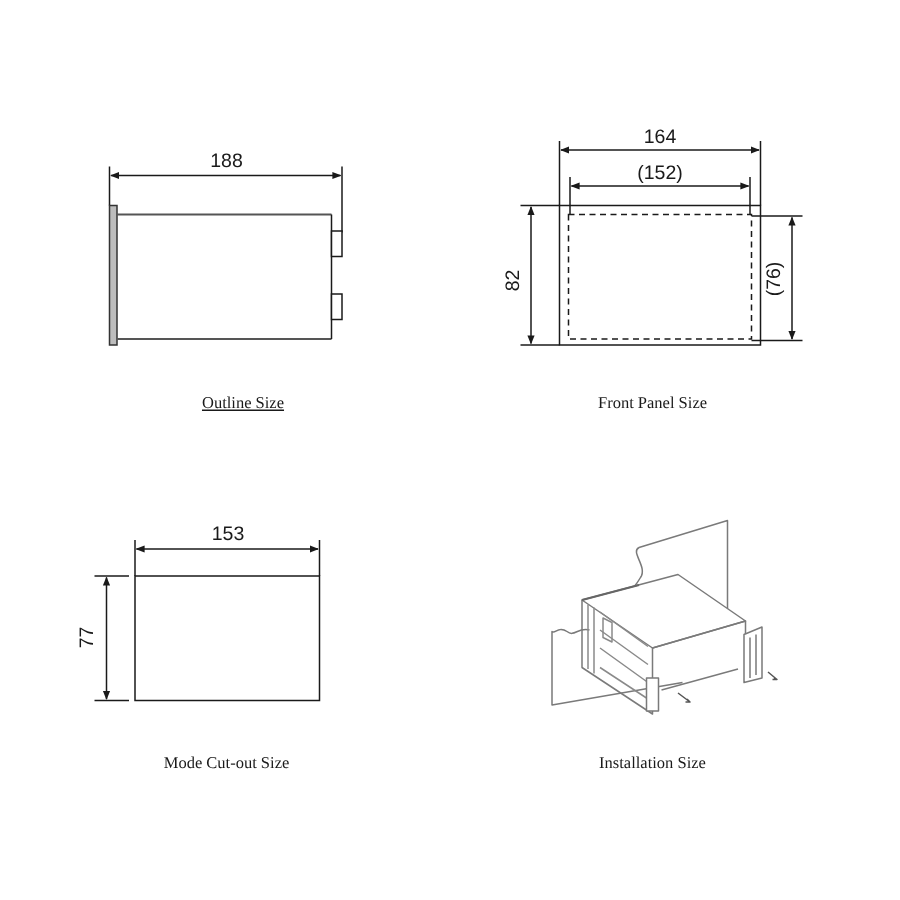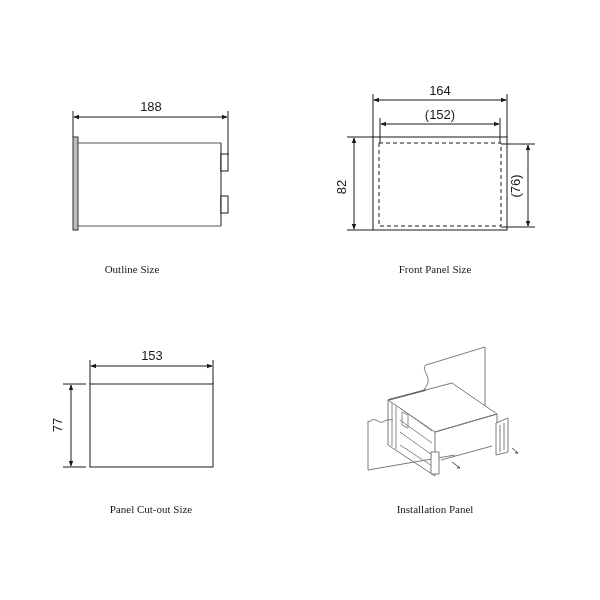--- a/index.html
+++ b/index.html
@@ -125,16 +125,16 @@
     <path d="M496,423 L508,418 L508,452 L496,455 Z" fill="#ffffff"></path>
     <path d="M500,425 L500,452 M504,423 L504,450"></path>
 
     <path d="M452,462 L460,468 M458,466 L460,468 L457,468" stroke="#555"></path>
     <path d="M512,448 L518,453 M516,452 L518,453 L515,453" stroke="#555"></path>
 
     <path d="M388,400 L426,390" stroke="#666" stroke-width="1.5"></path>
   </g>
 </svg>
 
-<div class="caption" style="left:132px; top:263px;">Outline Size</div>
+<div class="caption" style="left:162px; top:263px;text-decoration:underline;">Outline Size</div>
 <div class="caption" style="left:435px; top:263px;font-family:Liberation Serif, serif;">Front Panel Size</div>
-<div class="caption" style="left:151px; top:503px;">Panel Cut-out Size</div>
-<div class="caption" style="left:435px; top:503px;">Installation Panel</div>
+<div class="caption" style="left:151px; top:503px;">Mode Cut-out Size</div>
+<div class="caption" style="left:435px; top:503px;">Installation Size</div>
 
 </body></html>

